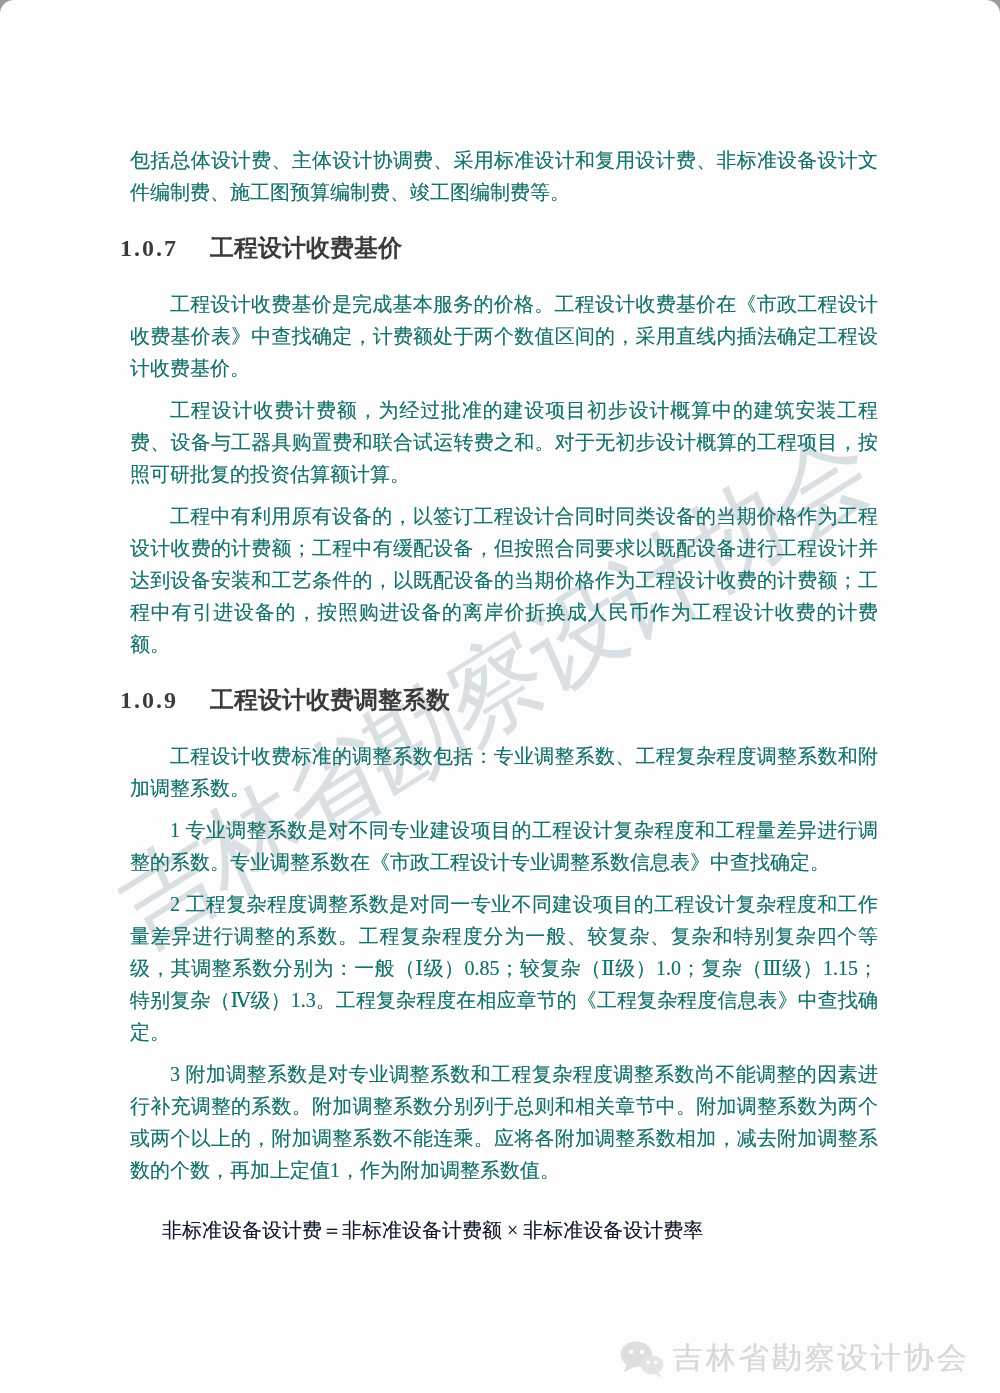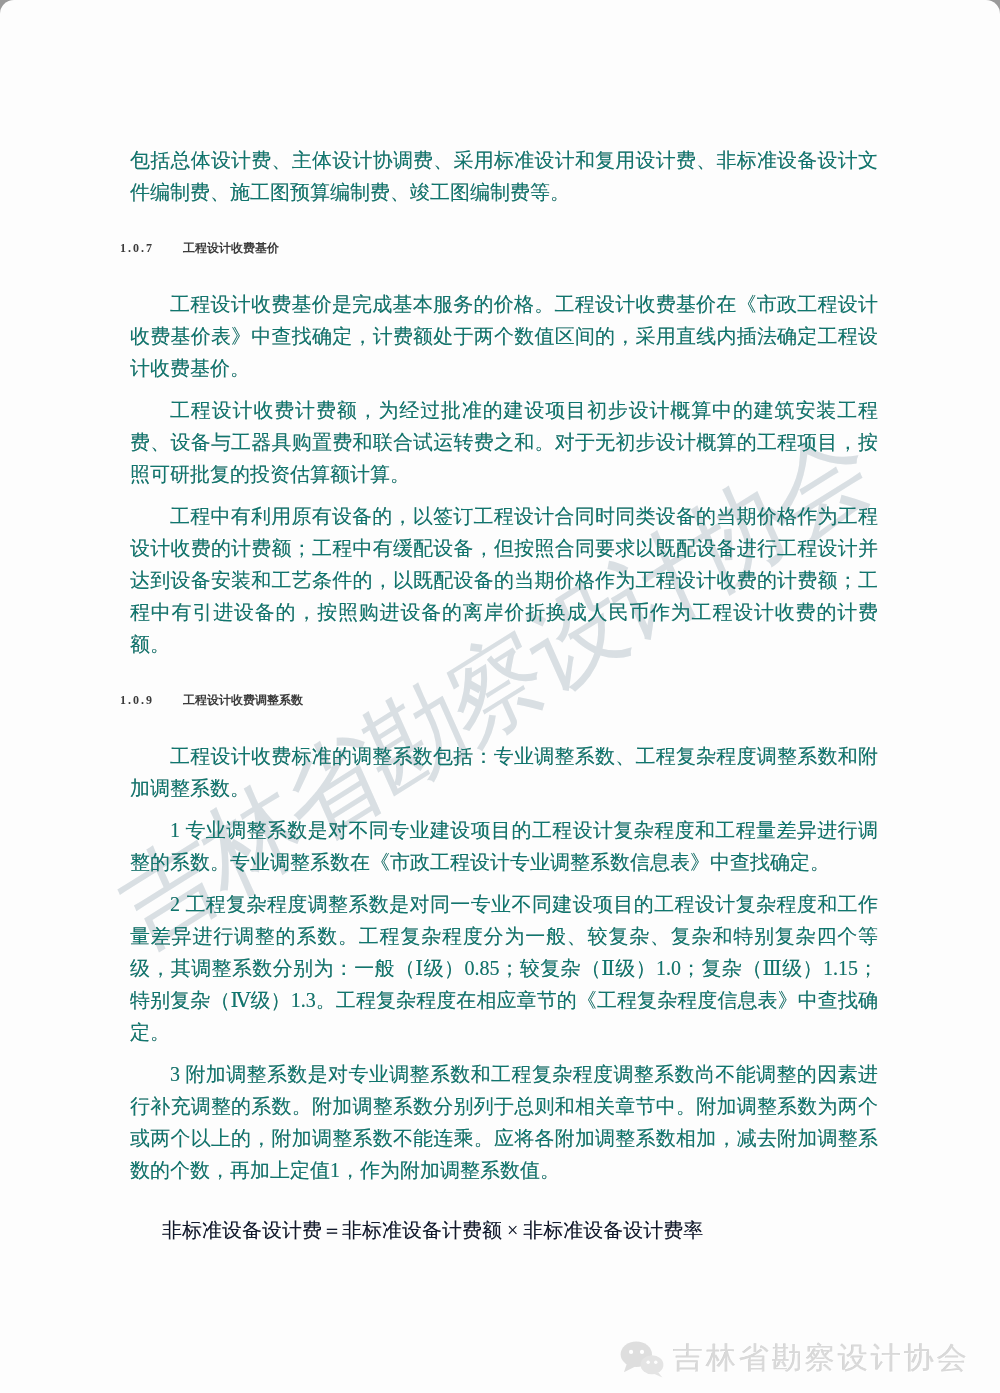--- a/index.html
+++ b/index.html
@@ -41,21 +41,21 @@
   }
   .para {
     margin: 10px;
     text-indent: 2em;
     color: #0f766e;
     text-shadow: 0 0 0.6px rgba(72,72,72,0.45);
   }
   .para.no-indent { text-indent: 0; }
   .heading {
     margin: 24px 0 24px 0;
-    font-size: 12px;
+    font-size: 24px;
     line-height: 32px;
     font-weight: bold;
     color: #3b3b3b;
     text-indent: 0;
   }
   .heading .h-num {
     letter-spacing: 2px;
     margin-right: 26px;
     font-family: "Liberation Serif", "DejaVu Serif", serif;
   }

